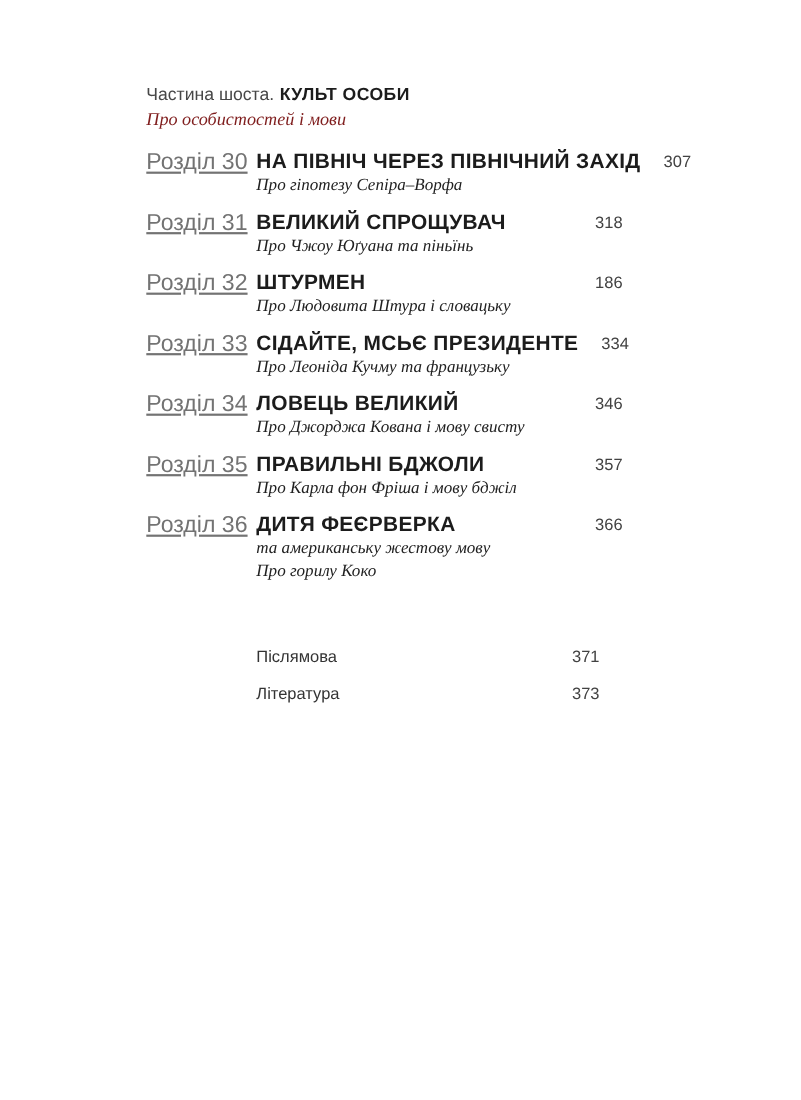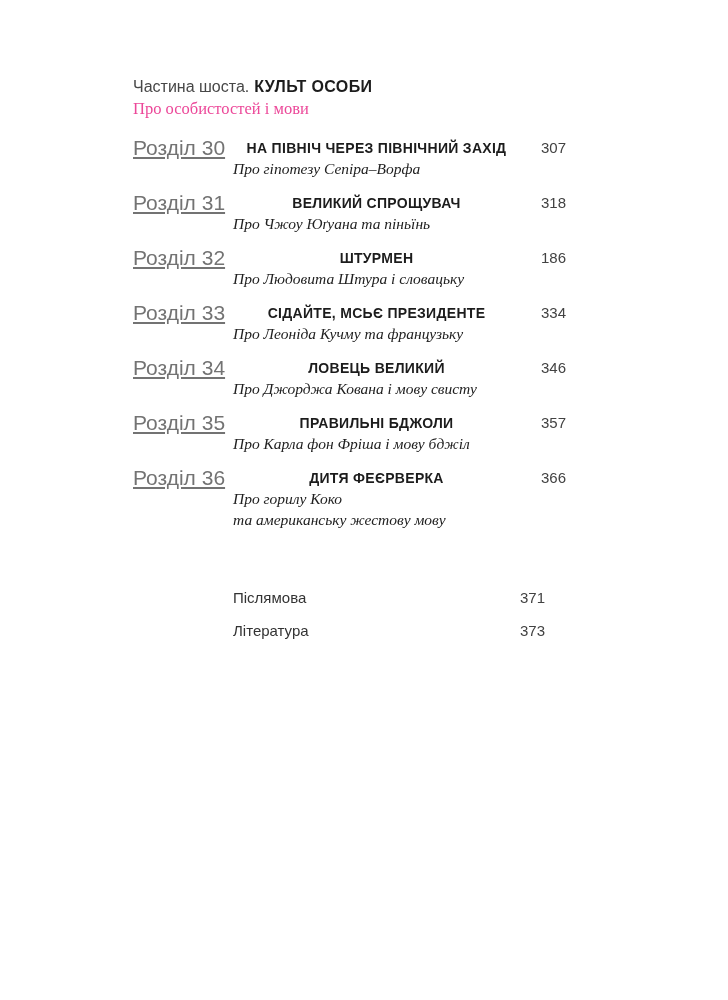--- a/index.html
+++ b/index.html
@@ -33,23 +33,24 @@
     font-weight: 400;
     margin-right: 5px;
   }
   .part-title {
     color: #1c1c1c;
     font-weight: 700;
     letter-spacing: 0.4px;
   }
   .part-subtitle {
     font-family: "Liberation Serif", serif;
+    font-style: italic;
     font-size: 16.5px;
     line-height: 22px;
-    color: #ec4899;
+    color: #7f1d1d;
   }
 
   
   .toc {
     margin-top: 18px;
   }
   .toc-entry {
     display: grid;
     grid-template-columns: 100px 1fr 46px;
     margin-bottom: 14px;
@@ -58,27 +59,26 @@
     grid-column: 1;
     grid-row: 1;
     font-size: 21px;
     line-height: 20px;
     color: #737373;
     text-decoration: underline;
   }
   .entry-title {
     grid-column: 2;
     grid-row: 1;
-    font-size: 14px;
+    font-size: 19px;
     line-height: 20px;
     font-weight: 700;
     letter-spacing: 0.3px;
     color: #1c1c1c;
     white-space: nowrap;
-    text-align: center;
   }
   .entry-page {
     grid-column: 3;
     grid-row: 1;
     font-size: 15px;
     line-height: 20px;
     text-align: right;
     color: #424242;
   }
   .entry-subtitle {
@@ -166,22 +166,22 @@
         <span class="entry-label">Розділ 35</span>
         <span class="entry-title">ПРАВИЛЬНІ БДЖОЛИ</span>
         <span class="entry-page">357</span>
         <span class="entry-subtitle">Про Карла фон Фріша і мову бджіл</span>
       </div>
 
       <div class="toc-entry">
         <span class="entry-label">Розділ 36</span>
         <span class="entry-title">ДИТЯ ФЕЄРВЕРКА</span>
         <span class="entry-page">366</span>
+        <span class="entry-subtitle">та американську жестову мову</span>
         <span class="entry-subtitle">Про горилу Коко</span>
-        <span class="entry-subtitle">та американську жестову мову</span>
       </div>
 
     </div>
 
     <div class="back-matter">
 
       <div class="back-row">
         <span class="back-title">Післямова</span>
         <span class="back-page">371</span>
       </div>

